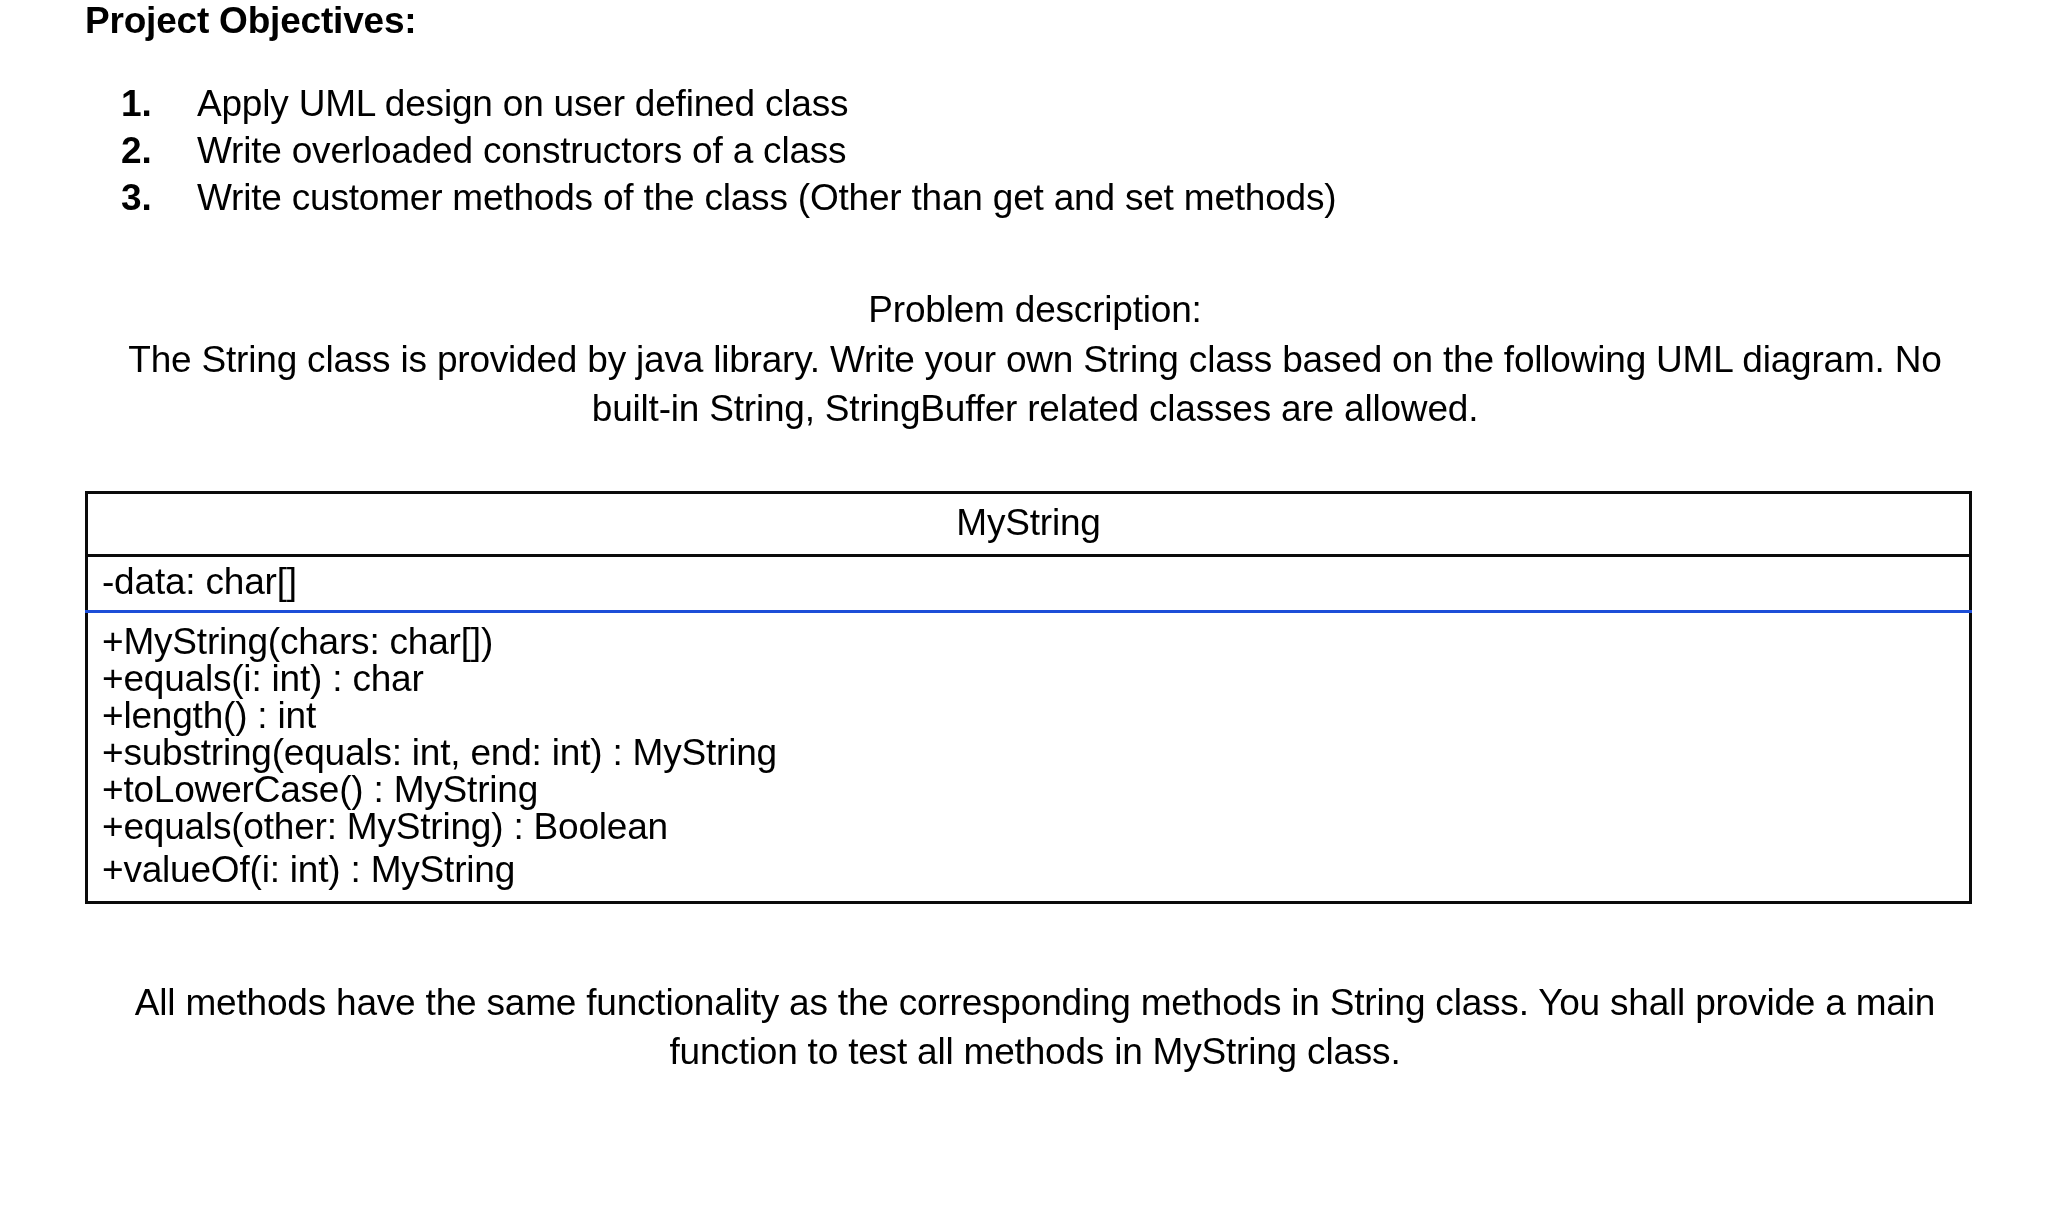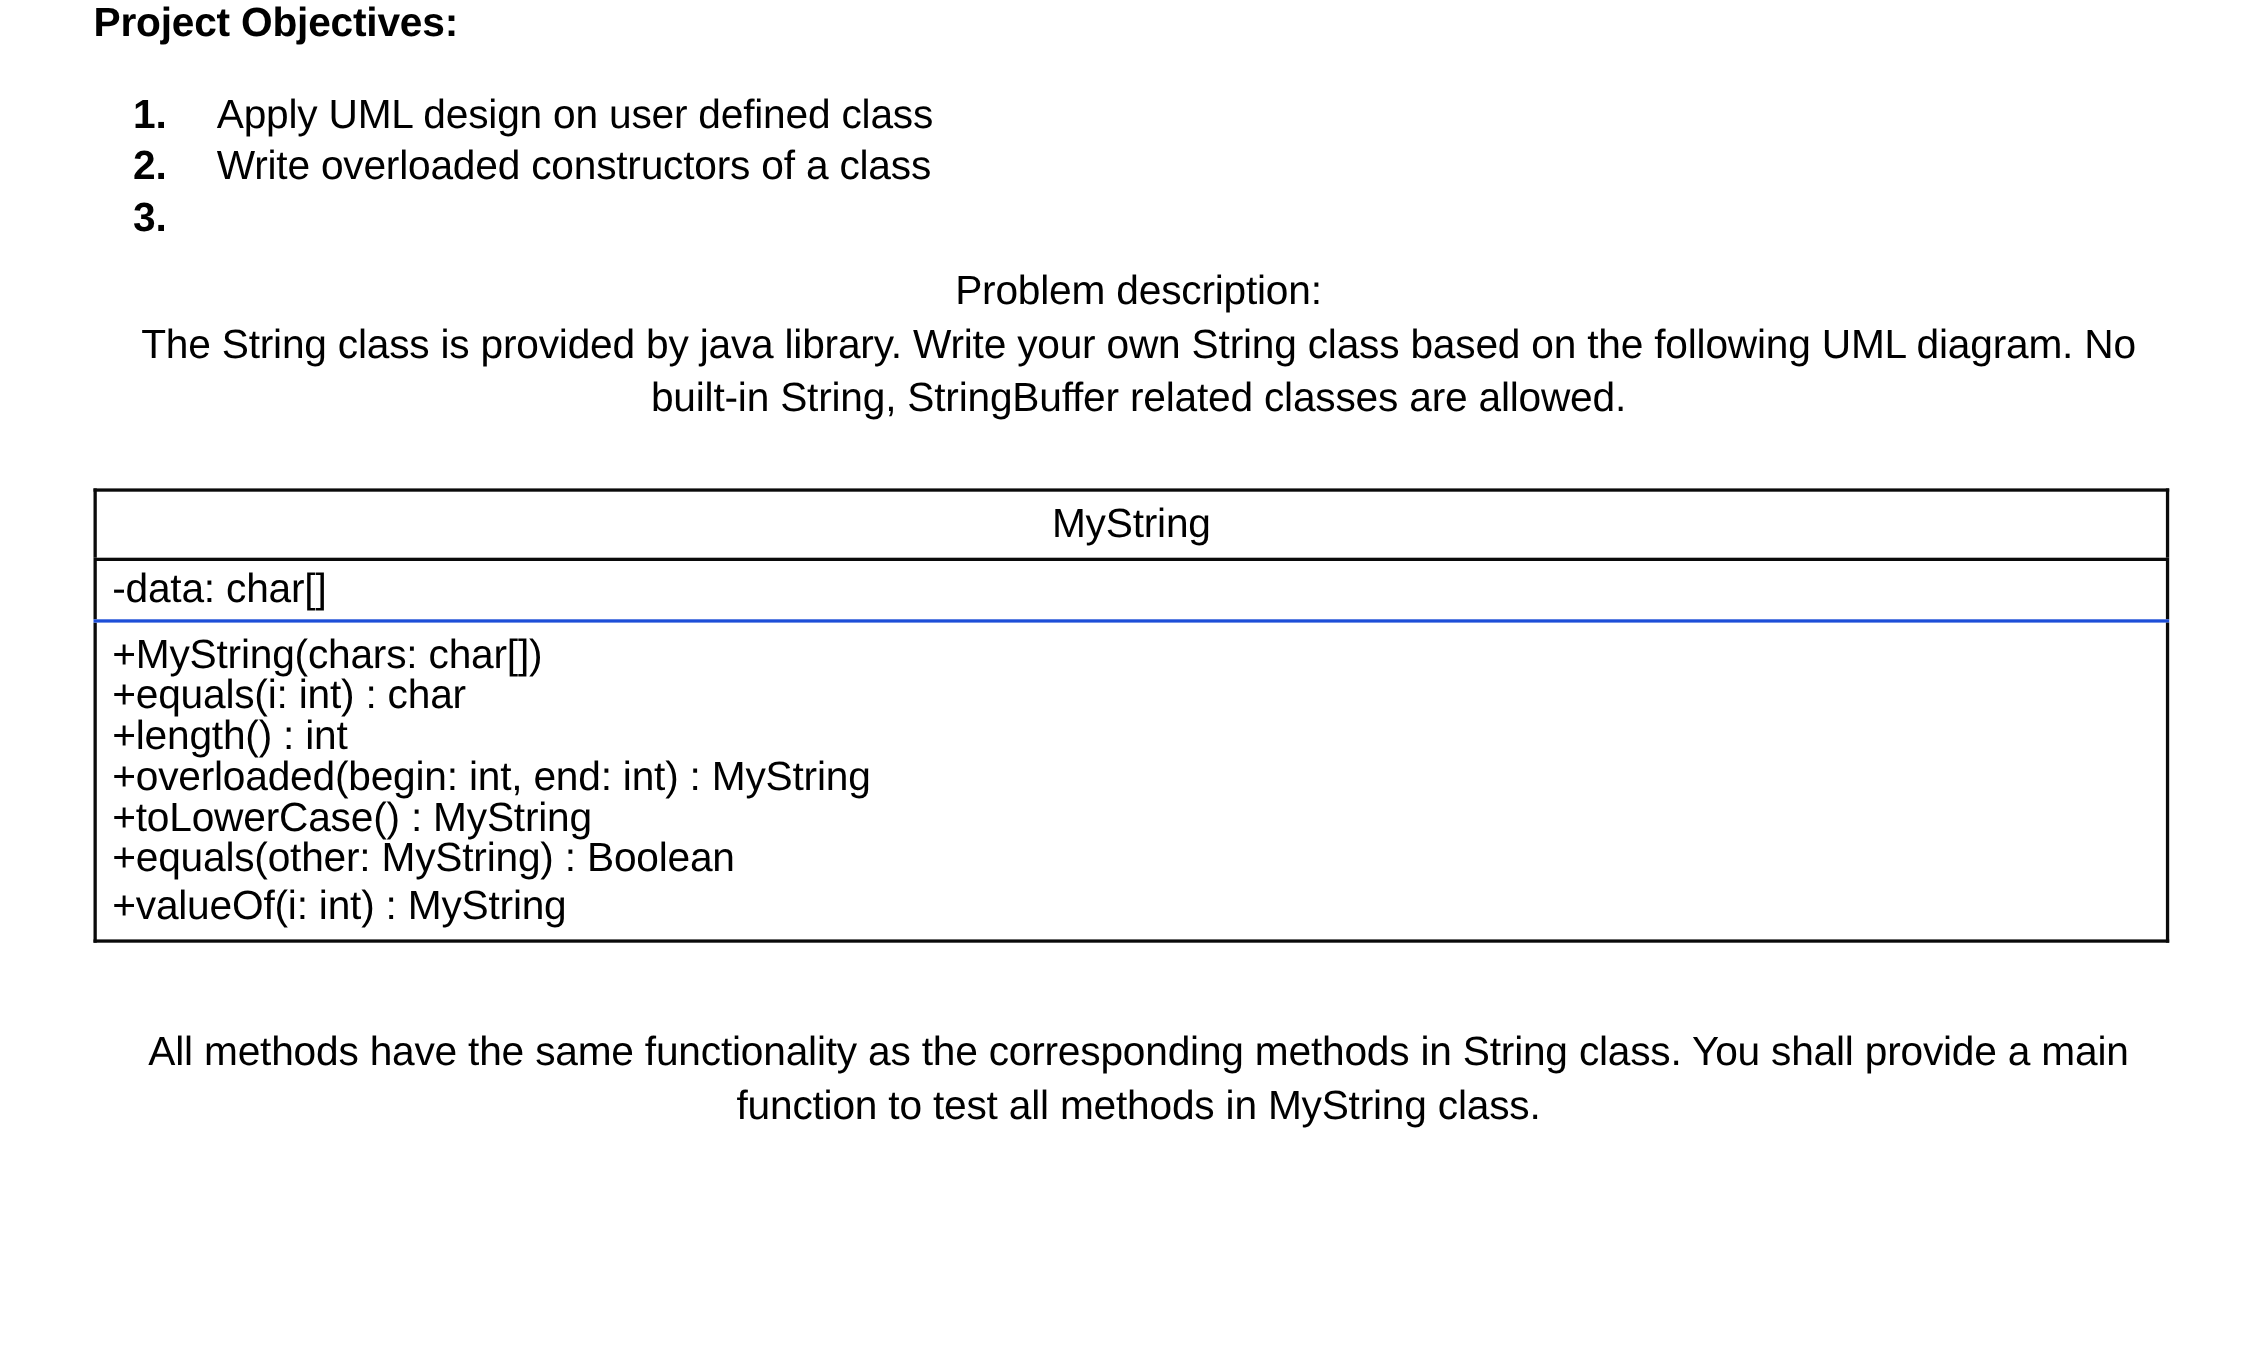--- a/index.html
+++ b/index.html
@@ -135,20 +135,21 @@
       <li>
         <span class="num">1.</span>
         <span>Apply UML design on user defined class</span>
       </li>
       <li>
         <span class="num">2.</span>
         <span>Write overloaded constructors of a class</span>
       </li>
       <li>
         <span class="num">3.</span>
+        <span>Write customer methods of the class (Other than get and set methods)</span>
       </li>
     </ol>
 
     <div class="spacer-62"></div>
 
     <div class="para">Problem description:</div>
 
     <div class="para">The String class is provided by java library. Write your own String class based on the following UML diagram. No built-in String, StringBuffer related classes are allowed.</div>
 
     <div class="spacer-58"></div>
@@ -159,21 +160,21 @@
         <td class="uml-header-cell">MyString</td>
       </tr>
       <tr>
         <td class="uml-attr-cell">-data: char[]</td>
       </tr>
       <tr>
         <td class="uml-methods-cell">
           <div class="method-row"><span class="uml-method">+MyString(chars: char[])</span></div>
           <div class="method-row"><span class="uml-method">+equals(i: int) : char</span></div>
           <div class="method-row"><span class="uml-method">+length() : int</span></div>
-          <div class="method-row"><span class="uml-method">+overloaded(begin: int, end: int) : MyString</span></div>
+          <div class="method-row"><span class="uml-method">+substring(equals: int, end: int) : MyString</span></div>
           <div class="method-row"><span class="uml-method">+toLowerCase() : MyString</span></div>
           <div class="method-row"><span class="uml-method">+equals(other: MyString) : Boolean</span></div>
           <div class="method-row"><span class="uml-method static">+valueOf(i: int) : MyString</span></div>
         </td>
       </tr>
     </tbody>
       </table>
 
     <div class="spacer-74"></div>
 

